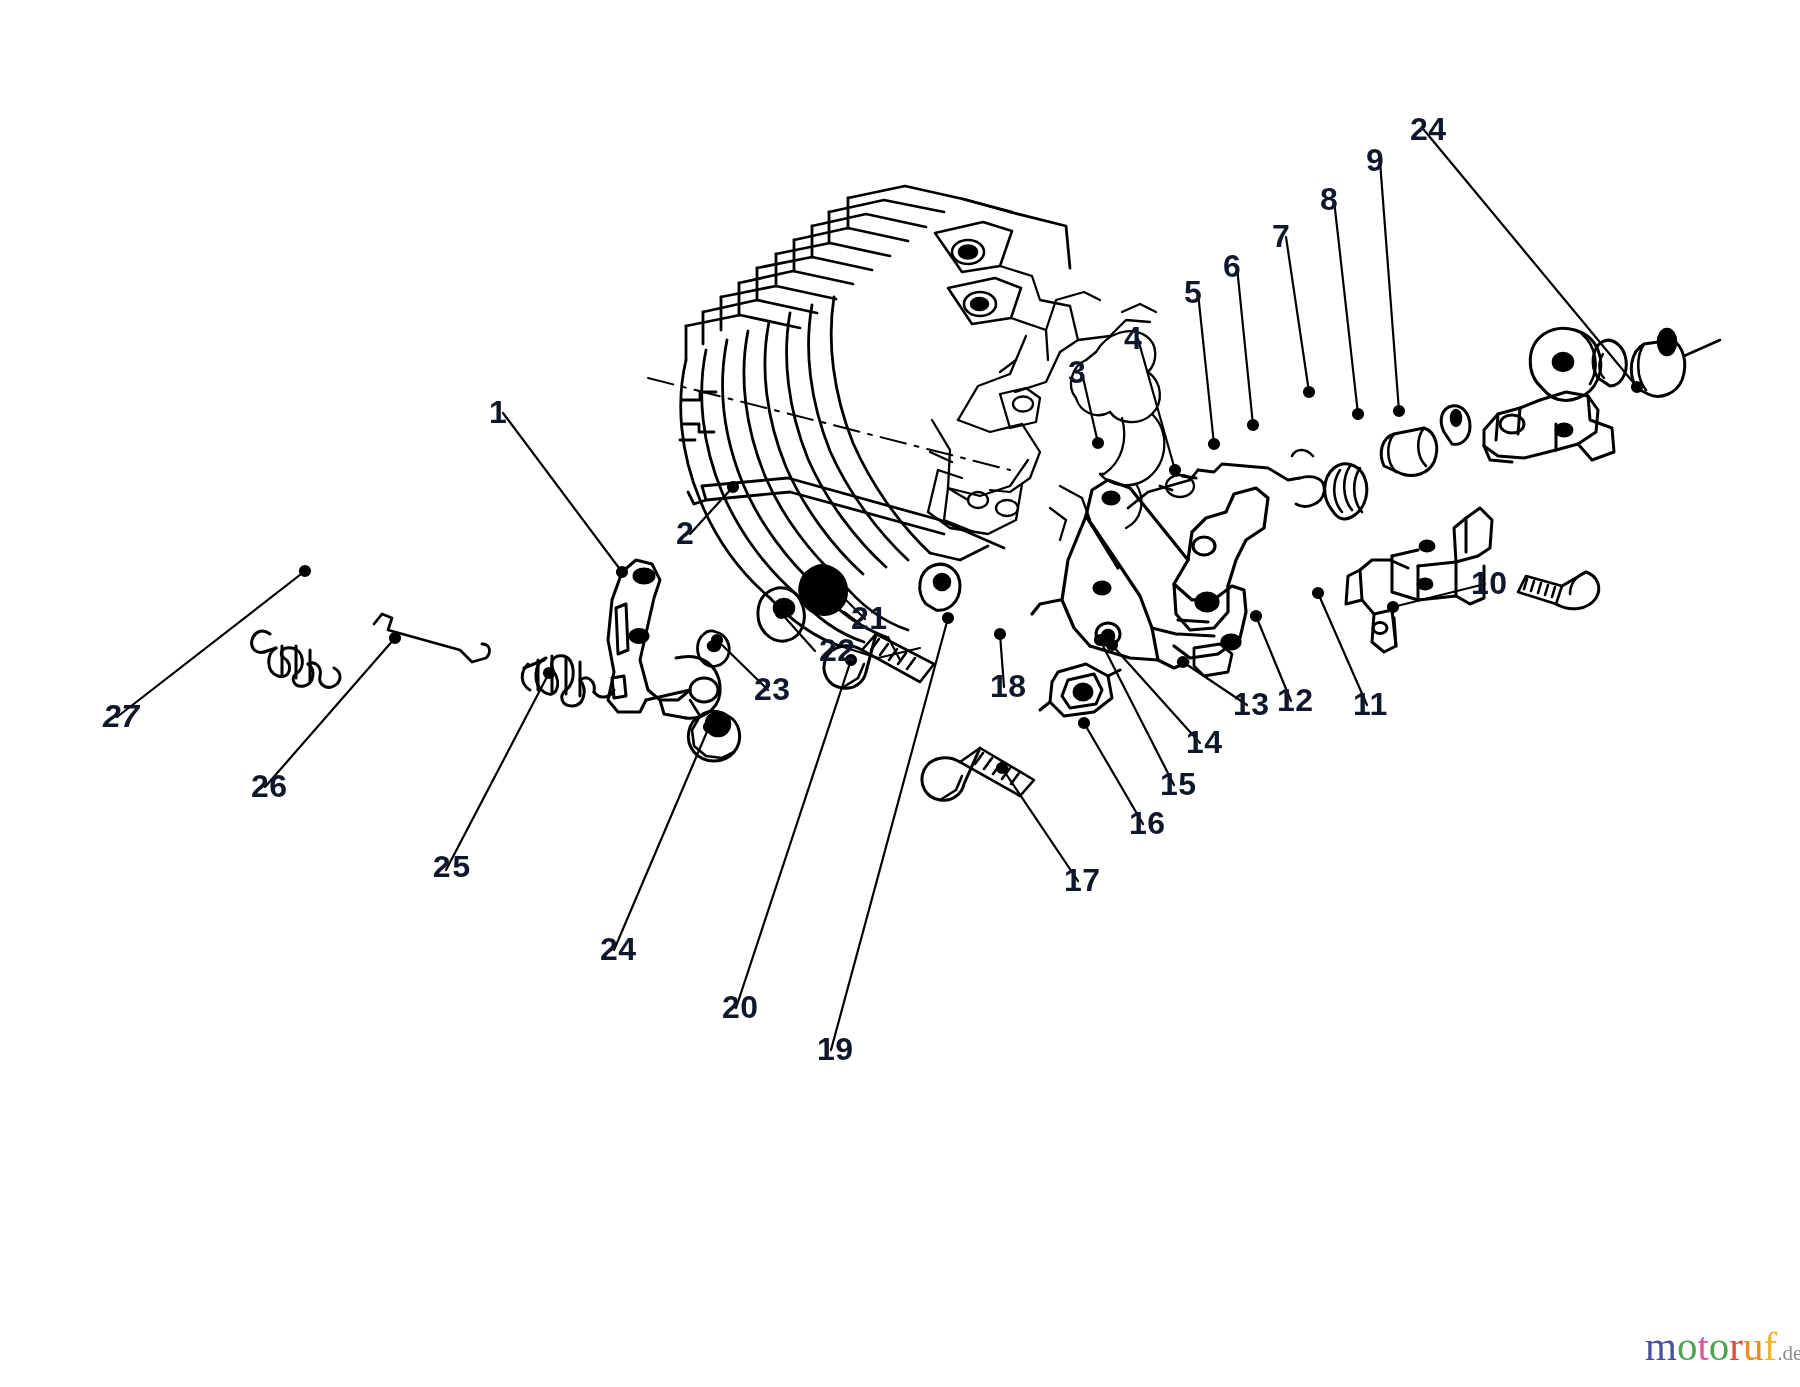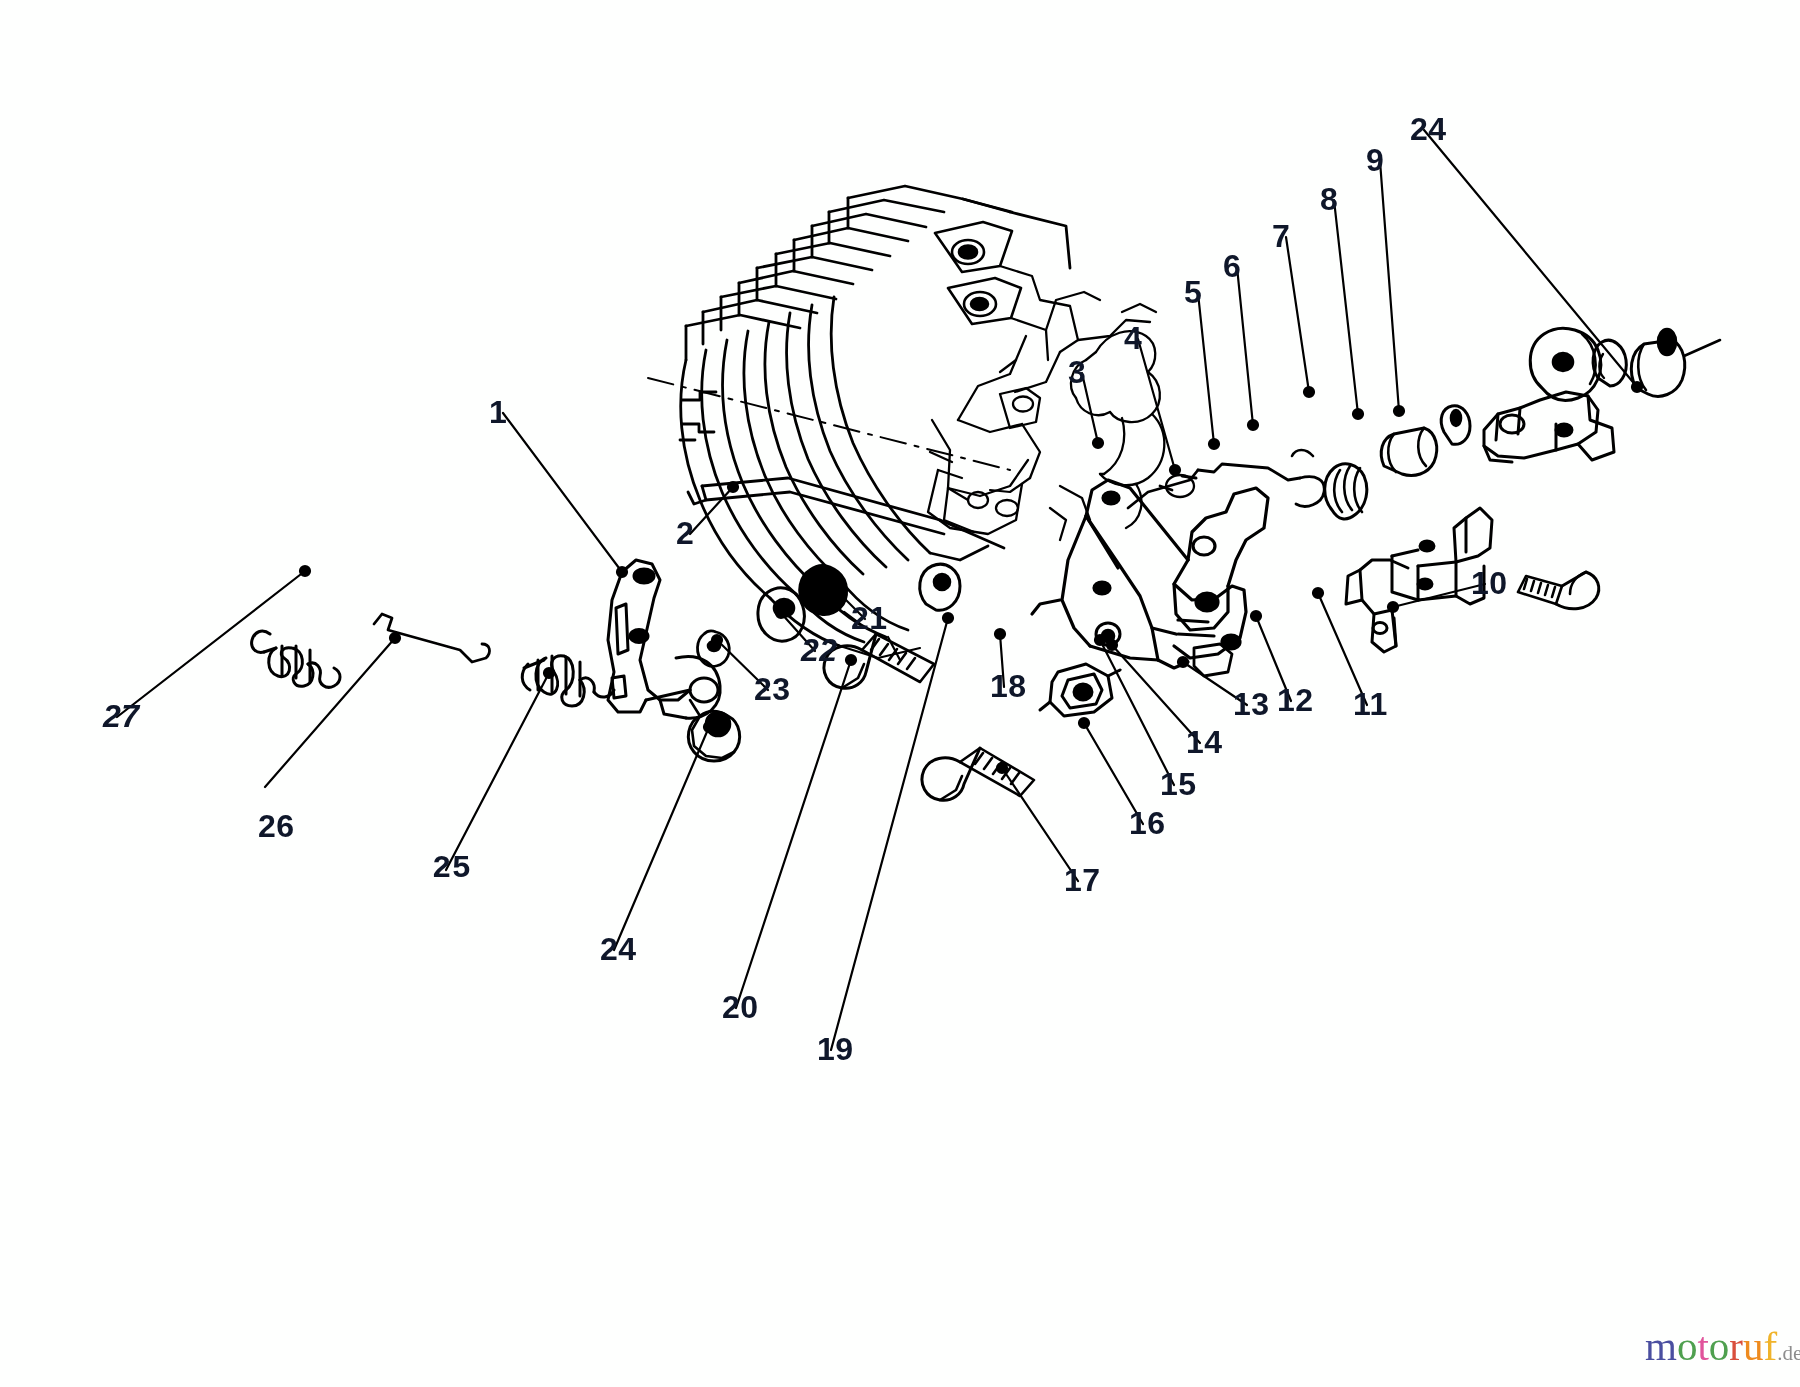--- a/index.html
+++ b/index.html
@@ -449,24 +449,24 @@
       <div class="callout" style="left: 1277px; top: 684px;">12</div>
       <div class="callout" style="left: 1233px; top: 688px;">13</div>
       <div class="callout" style="left: 1186px; top: 726px;">14</div>
       <div class="callout" style="left: 1160px; top: 768px;">15</div>
       <div class="callout" style="left: 1129px; top: 807px;">16</div>
       <div class="callout" style="left: 1064px; top: 864px;">17</div>
       <div class="callout" style="left: 990px; top: 670px; text-align: center;">18</div>
       <div class="callout" style="left: 817px; top: 1033px;">19</div>
       <div class="callout" style="left: 722px; top: 991px;">20</div>
       <div class="callout" style="left: 851px; top: 602px;">21</div>
-      <div class="callout" style="left: 801px; top: 634px; font-style: italic;">22</div>
+      <div class="callout" style="left: 819px; top: 634px;">22</div>
       <div class="callout" style="left: 754px; top: 673px;">23</div>
       <div class="callout" style="left: 600px; top: 933px;">24</div>
       <div class="callout" style="left: 432px; top: 853px; font-family: Liberation Mono, monospace;">25</div>
-      <div class="callout" style="left: 258px; top: 770px; margin-top: 40px;">26</div>
+      <div class="callout" style="left: 251px; top: 770px;">26</div>
       <div class="callout" style="left: 103px; top: 700px; font-style: italic;">27</div>
       <div class="callout" style="left: 1410px; top: 113px;">24</div>
     </div>
 
   <div id="logo"><span class="l" style="color: rgb(74, 79, 160);">m</span><span class="l" style="color: rgb(79, 160, 79);">o</span><span class="l" style="color: rgb(224, 84, 155);">t</span><span class="l" style="color: rgb(79, 160, 79);">o</span><span class="l" style="color: rgb(217, 79, 61);">r</span><span class="l" style="color: rgb(238, 139, 31);">u</span><span class="l" style="color: rgb(240, 179, 42);">f</span><span class="de" style="color: rgb(141, 141, 141);">.de</span></div>
 
 </div>
 
 </body></html>

